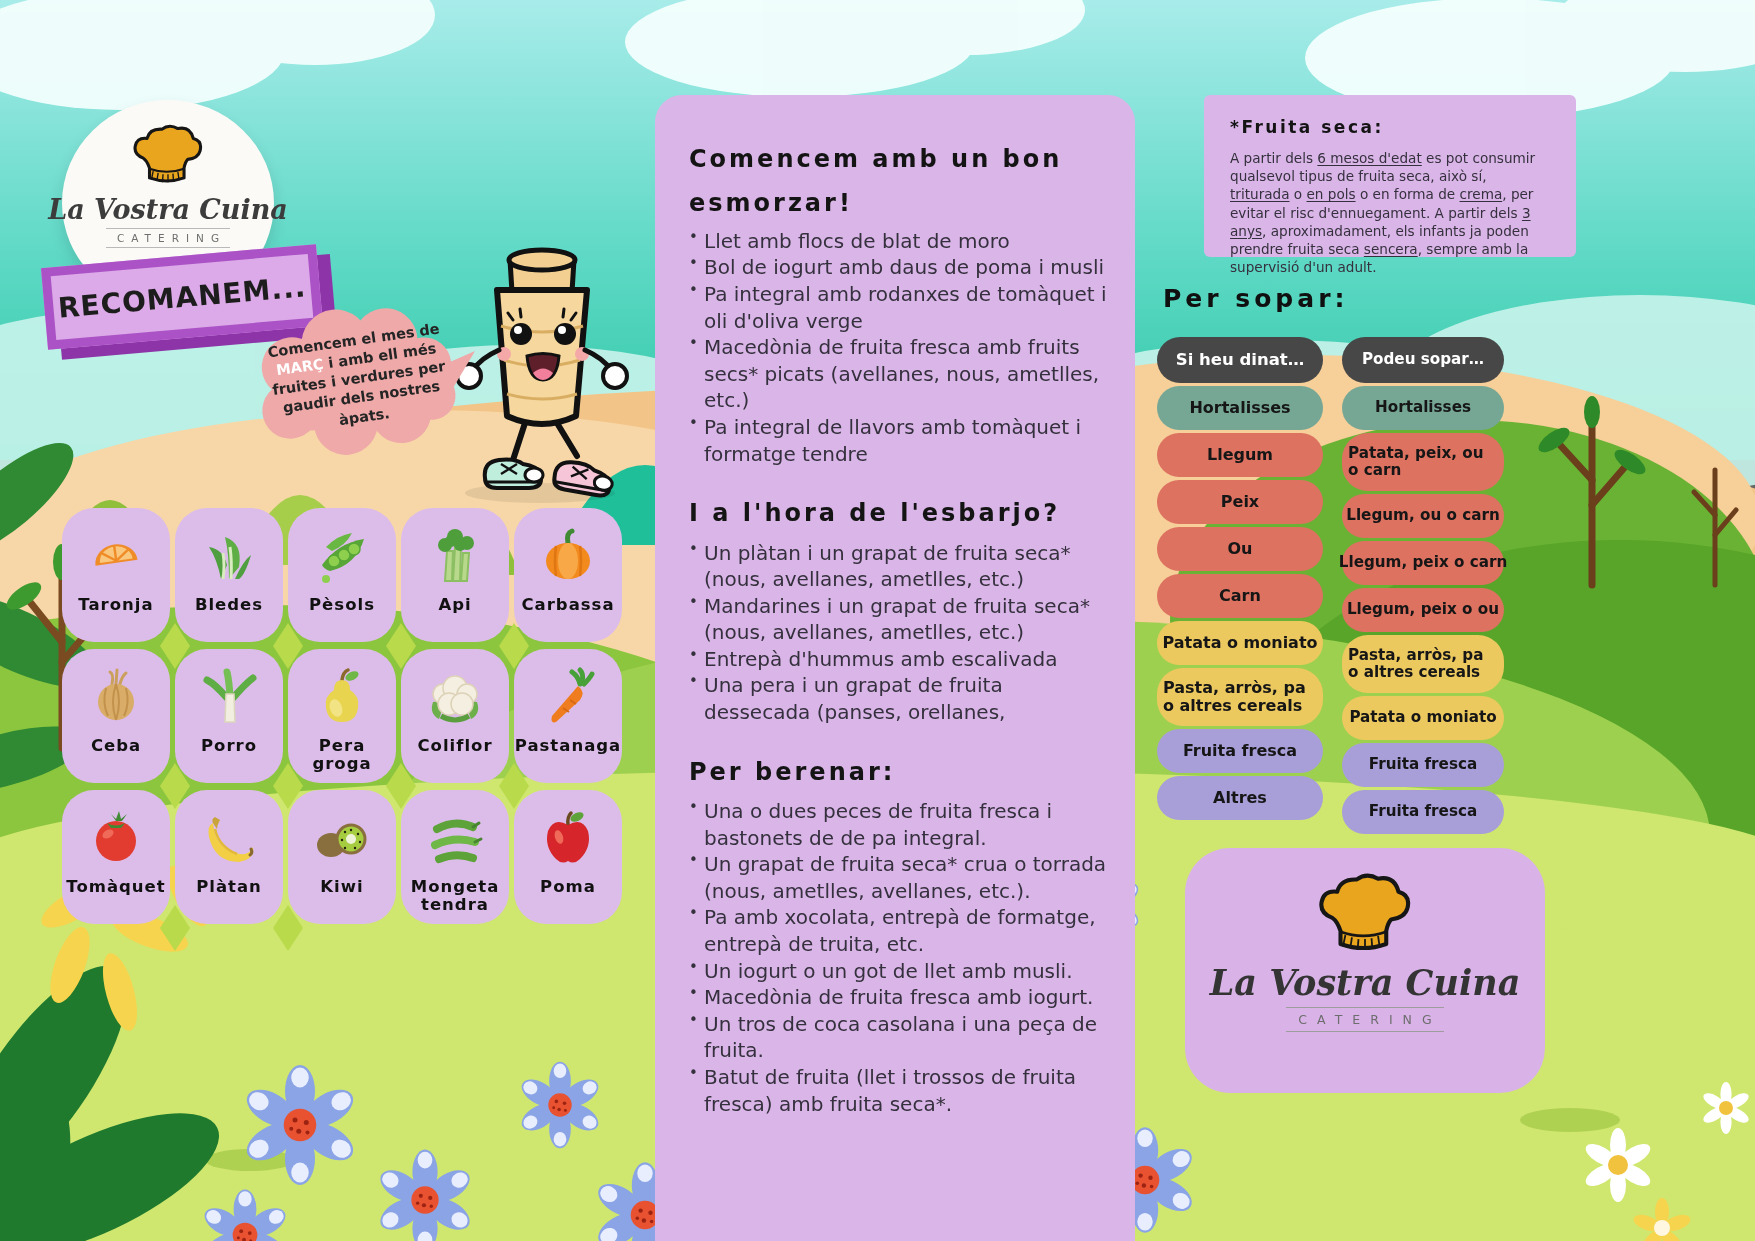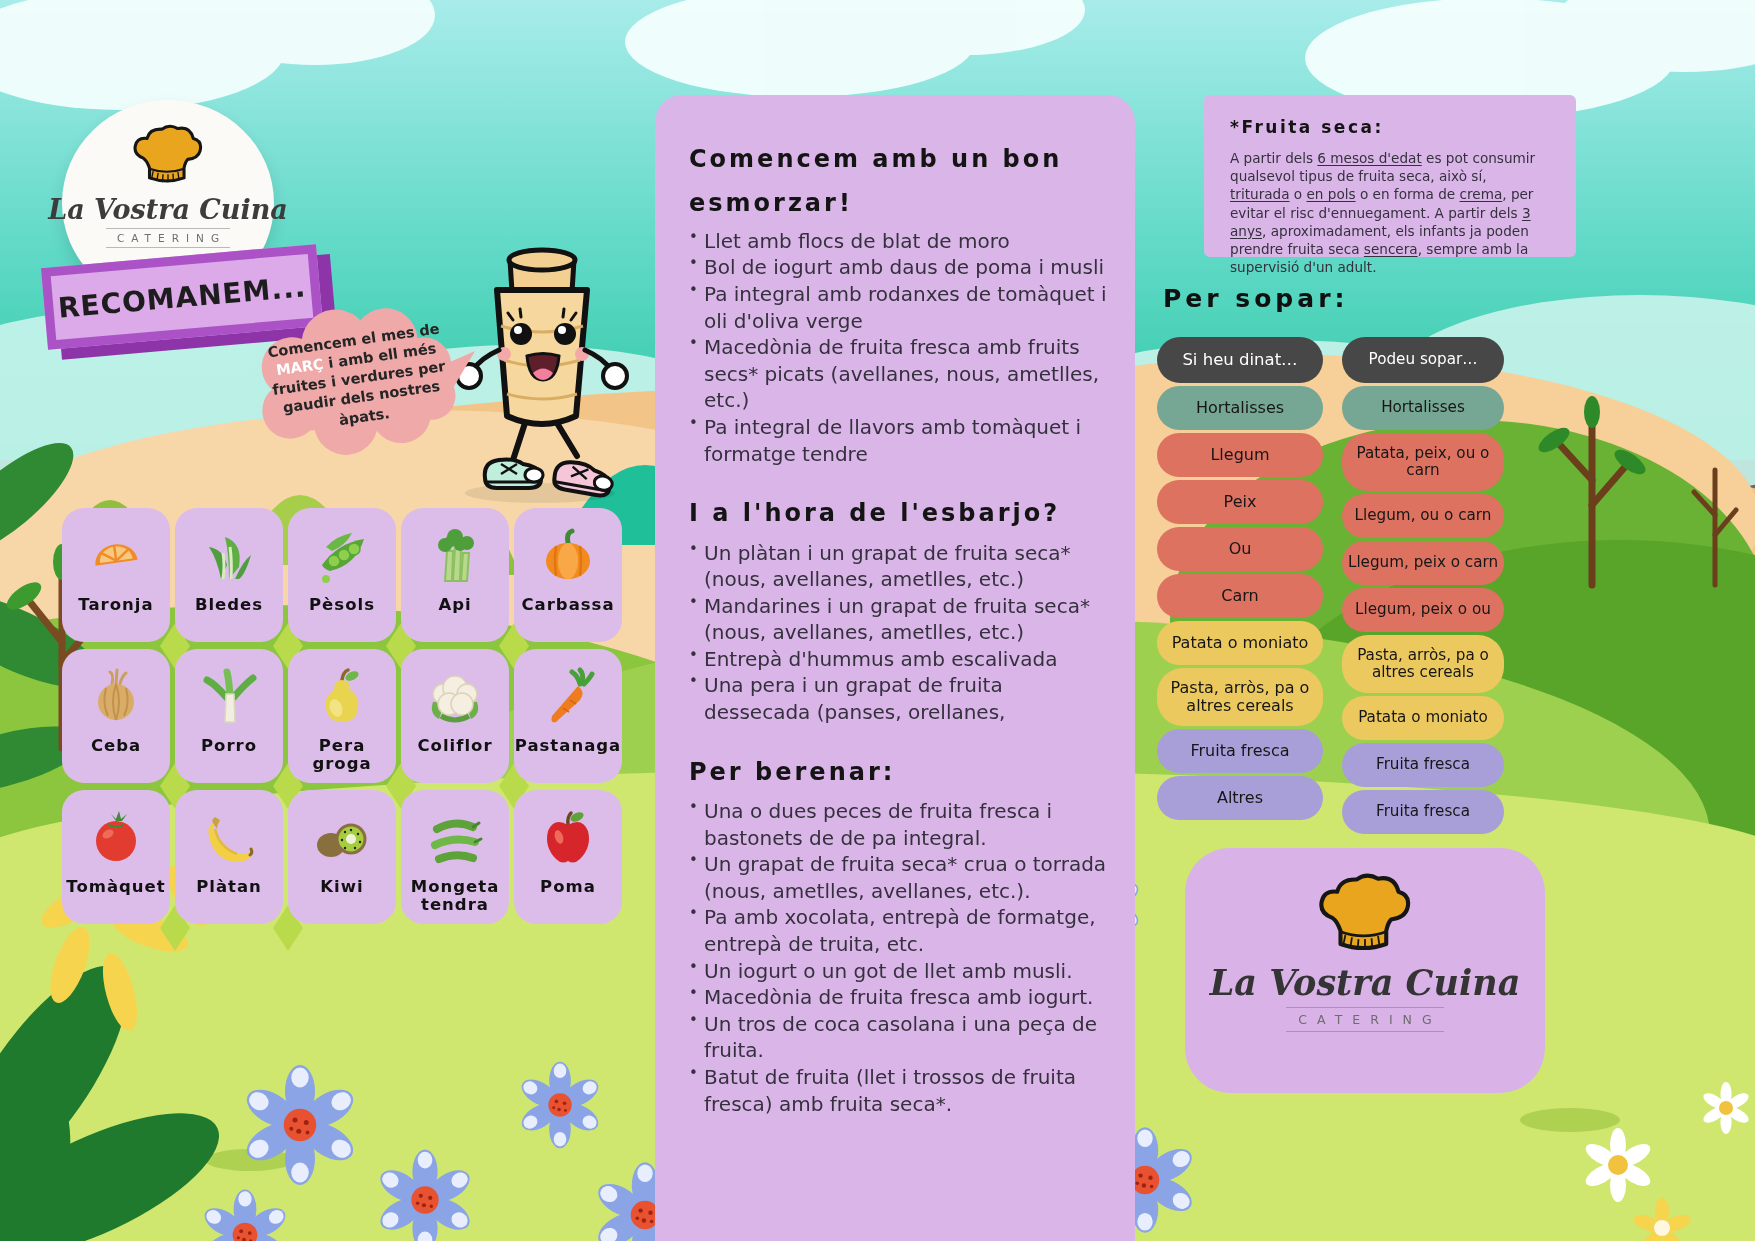--- a/index.html
+++ b/index.html
@@ -24,21 +24,21 @@
   .bubble{position:absolute;left:252px;top:305px;width:235px;height:165px;z-index:4;}
   .bubble svg{position:absolute;left:0;top:0;}
   .bubble-text{position:absolute;left:14px;top:26px;width:186px;transform:rotate(-8deg);
      font-size:14.5px;font-weight:bold;line-height:1.32;text-align:center;color:#252525;}
   .bubble-text .hl{color:#ffffff;}
   
   .mascot{position:absolute;left:425px;top:198px;z-index:3;}
   
   .grid{position:absolute;left:62px;top:508px;z-index:5;display:grid;
      grid-template-columns:repeat(5,108px);grid-auto-rows:134px;gap:7px 5px;}
-  .cell{background:#dcbdea;border-radius:22px;display:flex;flex-direction:column;
+  .cell{background:#dcbdea;border-radius:32px;display:flex;flex-direction:column;
      align-items:center;justify-content:flex-start;padding-top:12px;box-sizing:border-box;}
   .cell-icon{height:70px;display:flex;align-items:center;justify-content:center;}
   .cell-label{margin-top:6px;font-size:16.5px;font-weight:bold;letter-spacing:1px;color:#111;
      text-align:center;line-height:1.1;}
   
   .panel-menu{position:absolute;left:655px;top:95px;width:480px;height:1238px;z-index:2;
      background:#dab6e8;border-radius:27px;box-sizing:border-box;padding:42px 26px 20px 34px;}
   .menu-h{font-size:24px;font-weight:bold;letter-spacing:3px;color:#141414;line-height:1.85;}
   .menu-h.space-b{margin-bottom:4px;}
   .menu-list{list-style:none;margin:2px 0 24px 0;padding:0;font-size:20px;line-height:1.33;color:#35303d;}
@@ -50,21 +50,21 @@
   .note-title{font-size:17px;font-weight:bold;letter-spacing:2.5px;color:#141414;}
   .note-body{margin:12px 0 0 0;font-size:13.6px;line-height:1.34;color:#35303d;}
   .note-body .u{text-decoration:underline;text-underline-offset:2px;}
   
   .sopar-title{position:absolute;left:1163px;top:284px;z-index:2;font-size:25px;font-weight:bold;
      letter-spacing:4px;color:#101010;}
   .pills{position:absolute;z-index:2;display:flex;flex-direction:column;gap:3px;}
   .pills-left{left:1157px;top:337px;width:166px;}
   .pills-right{left:1342px;top:337px;width:162px;}
   .pill{height:44px;border-radius:26px;display:flex;align-items:center;justify-content:center;
-     font-weight:normal;font-size:16px;color:#161616;text-align:center;line-height:1.12;
+     font-weight:bold;font-size:16px;color:#161616;text-align:left;line-height:1.12;
      padding:0 6px;box-sizing:border-box;white-space:nowrap;}
   .pills-right .pill{font-size:15.2px;}
   .pill.h58{height:58px;white-space:normal;}
   .pill.h46{height:46px;}
   .c-dark{background:#474747;color:#fff;font-size:16.5px;}
   .c-teal{background:#76a795;}
   .c-salmon{background:#dd7261;}
   .c-yellow{background:#ecc95f;}
   .c-purple{background:#a89fd8;}
   

